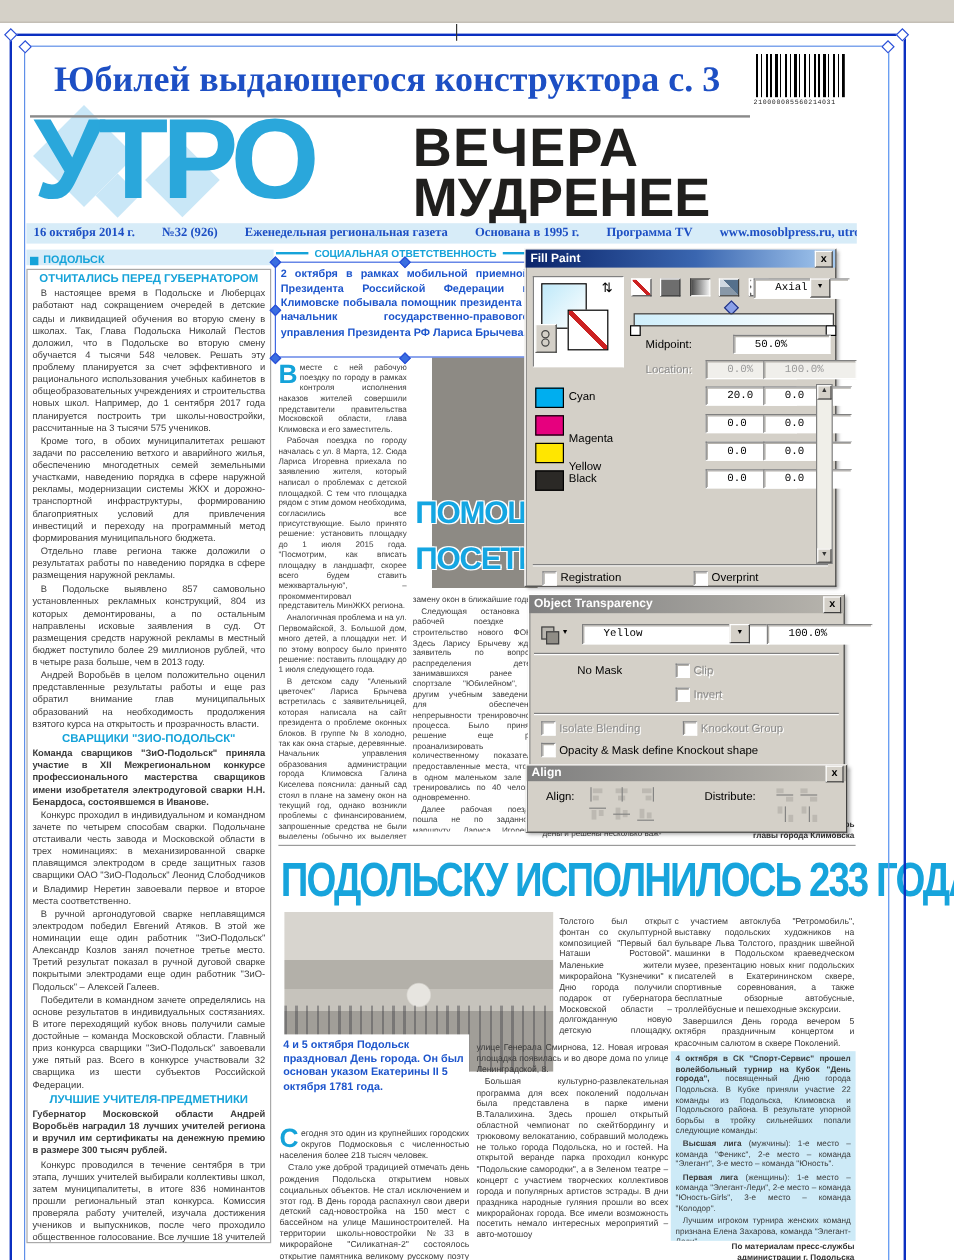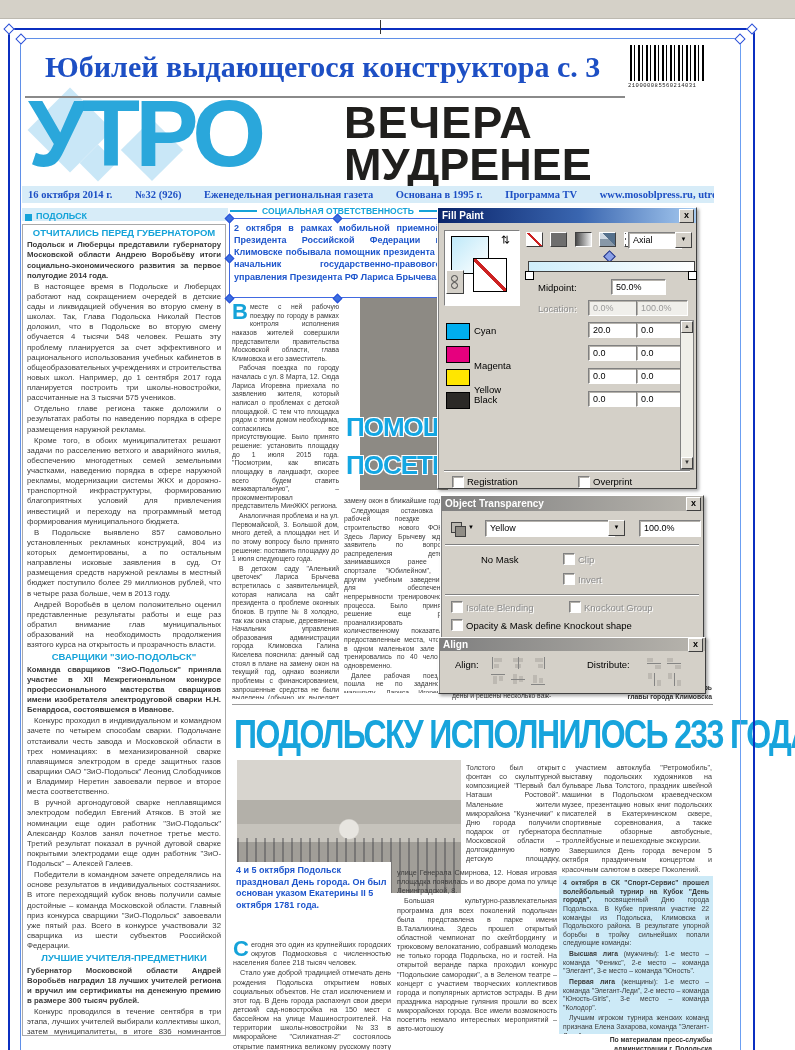--- a/index.html
+++ b/index.html
@@ -73,21 +73,21 @@
   
   .dlg{background:#d4d0c8;border:1px solid #404040;border-top-color:#fff;border-left-color:#fff;
        box-shadow:1px 0 0 #808080 inset,0 1px 0 #808080 inset,2px 2px 3px rgba(0,0,0,.35);z-index:10;}
   .tbar{height:15px;display:flex;align-items:center;padding:0 2px 0 4px;}
   .tbar.active{background:linear-gradient(90deg,#0a246a,#3a66b0 55%,#a6caf0);}
   .tbar.inactive{background:linear-gradient(90deg,#7f7f7f,#b8b5ae);}
   .tbar .tt{color:#fff;font-weight:bold;font-size:10px;flex:1;}
   .xbtn{width:13px;height:12px;background:#d4d0c8;border:1px solid;border-color:#fff #404040 #404040 #fff;
         font-size:9px;font-weight:bold;line-height:10px;text-align:center;color:#000;}
   .fld{background:#fff;border:1px solid;border-color:#808080 #fff #fff #808080;box-shadow:inset 1px 1px 0 #b5b2ac;
-       font-size:9px;line-height:12px;padding:1px 4px;color:#000;}
+       font-size:9px;line-height:12px;padding:1px 17px;color:#000;font-family:Liberation Mono, monospace;}
   .fld.dis{background:#f0efeb;color:#9a9a9a;}
   .wlbl{font-size:9.5px;color:#000;}
   .wlbl.dis{color:#8a8a8a;text-shadow:1px 1px 0 #fff;}
   .cb{width:10px;height:10px;background:#fff;border:1px solid;border-color:#808080 #fff #fff #808080;box-shadow:inset 1px 1px 0 #b5b2ac;display:inline-block;}
   .ddarrow{width:15px;height:14px;background:#d4d0c8;border:1px solid;border-color:#fff #404040 #404040 #fff;font-size:6px;text-align:center;line-height:13px;color:#000;}
   .ft{width:17px;height:15px;border:1px solid;border-color:#fff #404040 #404040 #fff;background:#fff;display:inline-block;margin-right:3px;box-sizing:border-box;}
   .ft-none{background:linear-gradient(45deg,rgba(0,0,0,0) 44%,#cc2222 44% 56%,rgba(0,0,0,0) 56%),#fff;}
   .ft-solid{background:#6e6e6e;}
   .ft-grad{border-color:#404040 #fff #fff #404040;background:linear-gradient(90deg,#4a4a4a,#efefef);}
   .ft-img{background:linear-gradient(45deg,rgba(0,0,0,0) 55%,#55708c 55%),linear-gradient(180deg,#cfd8e2 0 45%,#8898a8 45%);}
@@ -146,24 +146,23 @@
     <span>Программа TV</span>
     <span>www.mosoblpress.ru, utropress.ru</span>
   </div>
 
   <div class="abs section-strip">
     <span class="sq"></span>
     <span class="lbl">ПОДОЛЬСК</span>
   </div>
   <div class="abs left-col-box np">
     <p class="art-title">ОТЧИТАЛИСЬ ПЕРЕД ГУБЕРНАТОРОМ</p>
-    <p class="lead">Подольск и Люберцы представили губернатору Московской области Андрею Воробьёву итоги социально-экономического развития за первое полугодие 2014 года.</p>
     <p>В настоящее время в Подольске и Люберцах работают над сокращением очередей в детские сады и ликвидацией обучения во вторую смену в школах. Так, Глава Подольска Николай Пестов доложил, что в Подольске во вторую смену обучается 4 тысячи 548 человек. Решать эту проблему планируется за счет эффективного и рационального использования учебных кабинетов в общеобразовательных учреждениях и строительства новых школ. Например, до 1 сентября 2017 года планируется построить три школы-новостройки, рассчитанные на 3 тысячи 575 учеников.</p>
+    <p>Кроме того, в обоих муниципалитетах решают задачи по расселению ветхого и аварийного жилья, обеспечению многодетных семей земельными участками, наведению порядка в сфере наружной рекламы, модернизации системы ЖКХ и дорожно-транспортной инфраструктуры, формированию благоприятных условий для привлечения инвестиций и переходу на программный метод формирования муниципального бюджета.</p>
     <p>Отдельно главе региона также доложили о результатах работы по наведению порядка в сфере размещения наружной рекламы.</p>
-    <p>Кроме того, в обоих муниципалитетах решают задачи по расселению ветхого и аварийного жилья, обеспечению многодетных семей земельными участками, наведению порядка в сфере наружной рекламы, модернизации системы ЖКХ и дорожно-транспортной инфраструктуры, формированию благоприятных условий для привлечения инвестиций и переходу на программный метод формирования муниципального бюджета.</p>
     <p>В Подольске выявлено 857 самовольно установленных рекламных конструкций, 804 из которых демонтированы, а по остальным направлены исковые заявления в суд. От размещения средств наружной рекламы в местный бюджет поступило более 29 миллионов рублей, что в четыре раза больше, чем в 2013 году.</p>
     <p>Андрей Воробьёв в целом положительно оценил представленные результаты работы и еще раз обратил внимание глав муниципальных образований на необходимость продолжения взятого курса на открытость и прозрачность власти.</p>
     <p class="art-title">СВАРЩИКИ "ЗИО-ПОДОЛЬСК"</p>
     <p class="lead">Команда сварщиков "ЗиО-Подольск" приняла участие в XII Межрегиональном конкурсе профессионального мастерства сварщиков имени изобретателя электродуговой сварки Н.Н. Бенардоса, состоявшемся в Иванове.</p>
     <p>Конкурс проходил в индивидуальном и командном зачете по четырем способам сварки. Подольчане отстаивали честь завода и Московской области в трех номинациях: в механизированной сварке плавящимся электродом в среде защитных газов сварщики ОАО "ЗиО-Подольск" Леонид Слободчиков и Владимир Неретин завоевали первое и второе места соответственно.</p>
     <p>В ручной аргонодуговой сварке неплавящимся электродом победил Евгений Атяков. В этой же номинации еще один работник "ЗиО-Подольск" Александр Козлов занял почетное третье место. Третий результат показал в ручной дуговой сварке покрытыми электродами еще один работник "ЗиО-Подольск" – Алексей Галеев.</p>
     <p>Победители в командном зачете определялись на основе результатов в индивидуальных состязаниях. В итоге переходящий кубок вновь получили самые достойные – команда Московской области. Главный приз конкурса сварщики "ЗиО-Подольск" завоевали уже пятый раз. Всего в конкурсе участвовали 32 сварщика из шести субъектов Российской Федерации.</p>
     <p class="art-title">ЛУЧШИЕ УЧИТЕЛЯ-ПРЕДМЕТНИКИ</p>
     <p class="lead">Губернатор Московской области Андрей Воробьёв наградил 18 лучших учителей региона и вручил им сертификаты на денежную премию в размере 300 тысяч рублей.</p>
     <p>Конкурс проводился в течение сентября в три этапа, лучших учителей выбирали коллективы школ, затем муниципалитеты, в итоге 836 номинантов прошли региональный этап конкурса. Комиссия проверяла работу учителей, изучала достижения учеников и выпускников, после чего проходило общественное голосование. Все лучшие 18 учителей получат по 300 тысяч рублей.</p>

